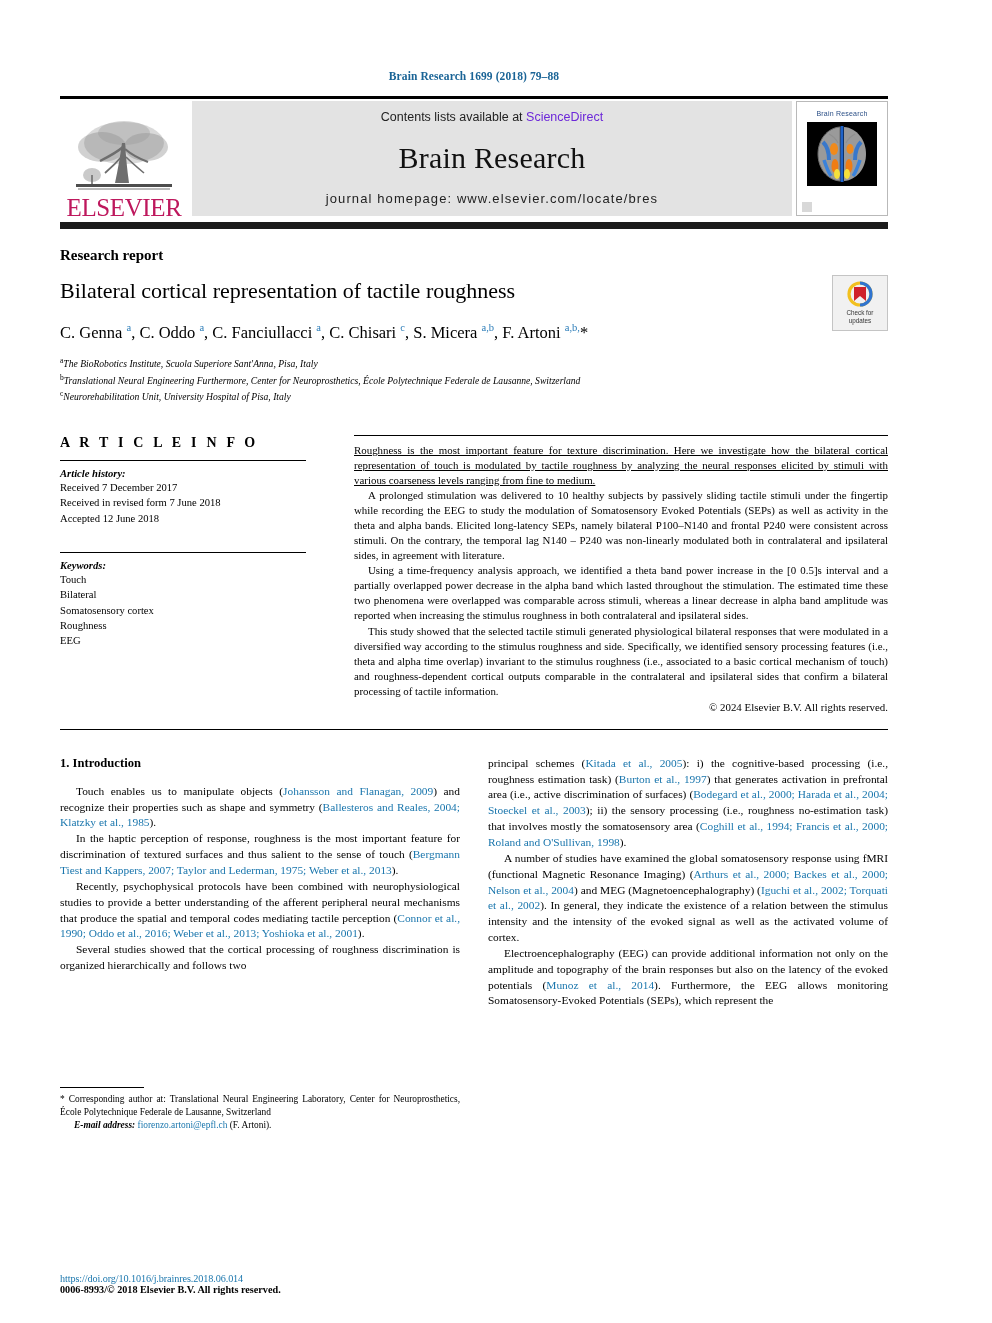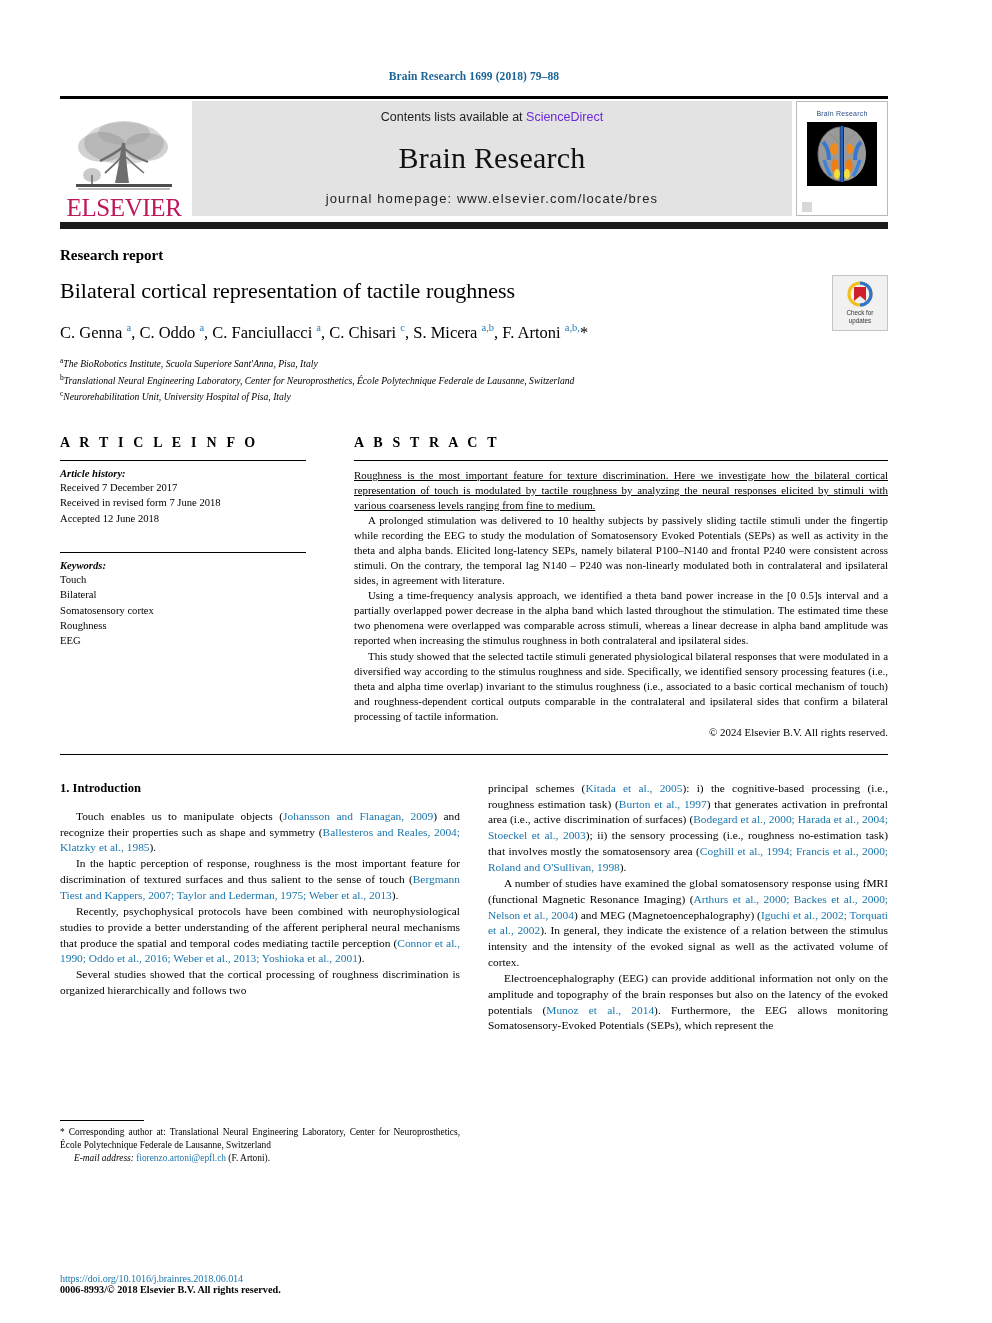--- a/index.html
+++ b/index.html
@@ -238,35 +238,35 @@
     margin: 0;
     -webkit-hyphens: auto;
     hyphens: auto;
   }
   .cit { color: #1a76ad; }
 
   
   .footnote {
     position: absolute;
     left: 0;
-    bottom: 0;
+    bottom: 8px;
     width: 100%;
   }
   .fn-rule {
     border-top: 1.2px solid #000;
     width: 84px;
     margin-bottom: 5px;
   }
   .fn-line {
     font-size: 9.4px;
     line-height: 1.42;
     text-align: justify;
   }
   .fn-email { text-indent: 14px; }
-  .fn-email i { font-weight: normal; }
+  .fn-email i { font-weight: bold; }
   .link { color: #1a76ad; }
 
   .pagefoot {
     position: absolute;
     left: 60px;
     bottom: 28px;
     width: 430px;
   }
   .doi { font-size: 10.2px; color: #1a76ad; letter-spacing: -0.1px; }
   .issn { font-size: 10.2px; font-weight: bold; }
@@ -336,21 +336,21 @@
     </div>
   </div>
   <div class="mast-rule"></div>
 
   <div class="titleblock">
     <div class="runtype">Research report</div>
     <h1 class="art-title">Bilateral cortical representation of tactile roughness</h1>
     <div class="authors">C. Genna <sup>a</sup>, C. Oddo <sup>a</sup>, C. Fanciullacci <sup>a</sup>, C. Chisari <sup>c</sup>, S. Micera <sup>a,b</sup>, F. Artoni <sup>a,b,</sup>*</div>
     <div class="affils">
       <div><sup>a</sup><span>The BioRobotics Institute, Scuola Superiore Sant'Anna, Pisa, Italy</span></div>
-      <div><sup>b</sup><span>Translational Neural Engineering Laboratory, Center for Neuroprosthetics, École Polytechnique Federale de Lausanne, Switzerland</span></div>
+      <div><sup>b</sup><span>Translational Neural Engineering Furthermore, Center for Neuroprosthetics, École Polytechnique Federale de Lausanne, Switzerland</span></div>
       <div><sup>c</sup><span>Neurorehabilitation Unit, University Hospital of Pisa, Italy</span></div>
     </div>
 
     <div class="crossmark">
       <svg width="26" height="26" viewBox="0 0 26 26">
         <circle cx="13" cy="13" r="11" fill="none" stroke="#f2c01e" stroke-width="3.2"></circle>
         <path d="M13 2 A11 11 0 0 1 13 24" fill="none" stroke="#2f74d0" stroke-width="3.2"></path>
         <path d="M7 6 H19 V20 L13 15 L7 20 Z" fill="#d0212a"></path>
       </svg>
       <div class="cm-text">
@@ -374,21 +374,20 @@
         <div class="info-sub">Keywords:</div>
         <div class="info-line">Touch</div>
         <div class="info-line">Bilateral</div>
         <div class="info-line">Somatosensory cortex</div>
         <div class="info-line">Roughness</div>
         <div class="info-line">EEG</div>
       </div>
     </div>
 
     <div class="colabs">
-      <div class="sechead">A B S T R A C T</div>
       <div class="thinrule"></div>
       <p class="abs-p first">Roughness is the most important feature for texture discrimination. Here we investigate how the bilateral cortical representation of touch is modulated by tactile roughness by analyzing the neural responses elicited by stimuli with various coarseness levels ranging from fine to medium.</p>
       <p class="abs-p">A prolonged stimulation was delivered to 10 healthy subjects by passively sliding tactile stimuli under the fingertip while recording the EEG to study the modulation of Somatosensory Evoked Potentials (SEPs) as well as activity in the theta and alpha bands. Elicited long-latency SEPs, namely bilateral P100–N140 and frontal P240 were consistent across stimuli. On the contrary, the temporal lag N140 – P240 was non-linearly modulated both in contralateral and ipsilateral sides, in agreement with literature.</p>
       <p class="abs-p">Using a time-frequency analysis approach, we identified a theta band power increase in the [0 0.5]s interval and a partially overlapped power decrease in the alpha band which lasted throughout the stimulation. The estimated time these two phenomena were overlapped was comparable across stimuli, whereas a linear decrease in alpha band amplitude was reported when increasing the stimulus roughness in both contralateral and ipsilateral sides.</p>
       <p class="abs-p">This study showed that the selected tactile stimuli generated physiological bilateral responses that were modulated in a diversified way according to the stimulus roughness and side. Specifically, we identified sensory processing features (i.e., theta and alpha time overlap) invariant to the stimulus roughness (i.e., associated to a basic cortical mechanism of touch) and roughness-dependent cortical outputs comparable in the contralateral and ipsilateral sides that confirm a bilateral processing of tactile information.</p>
       <div class="abs-copy">© 2024 Elsevier B.V. All rights reserved.</div>
     </div>
   </div>
   <div class="abs-bottom-rule"></div>
 

